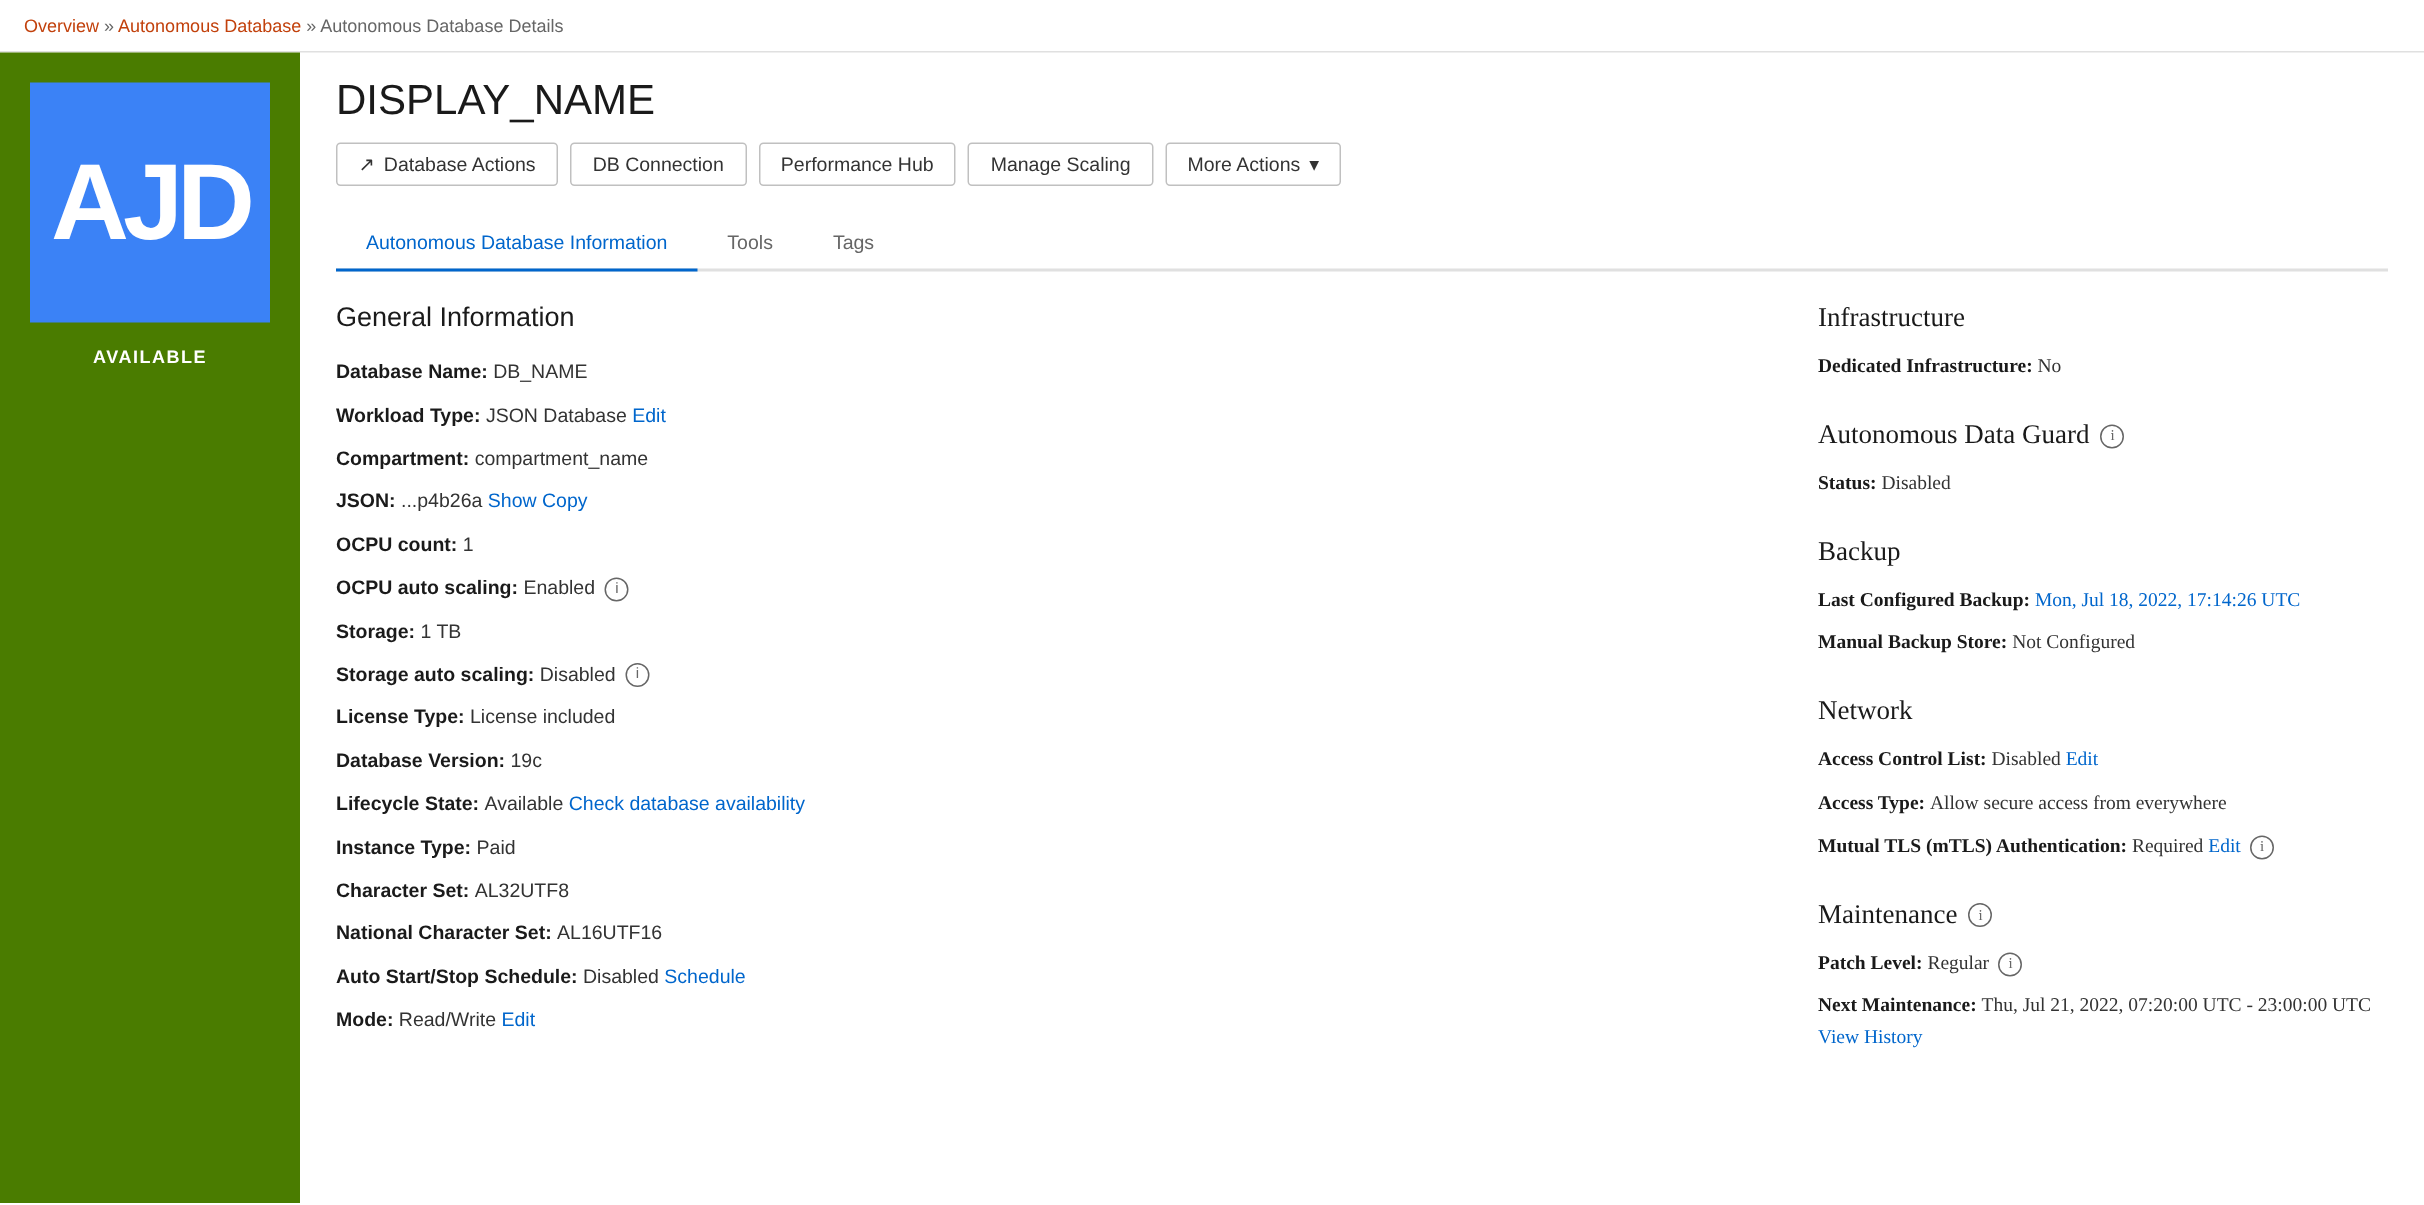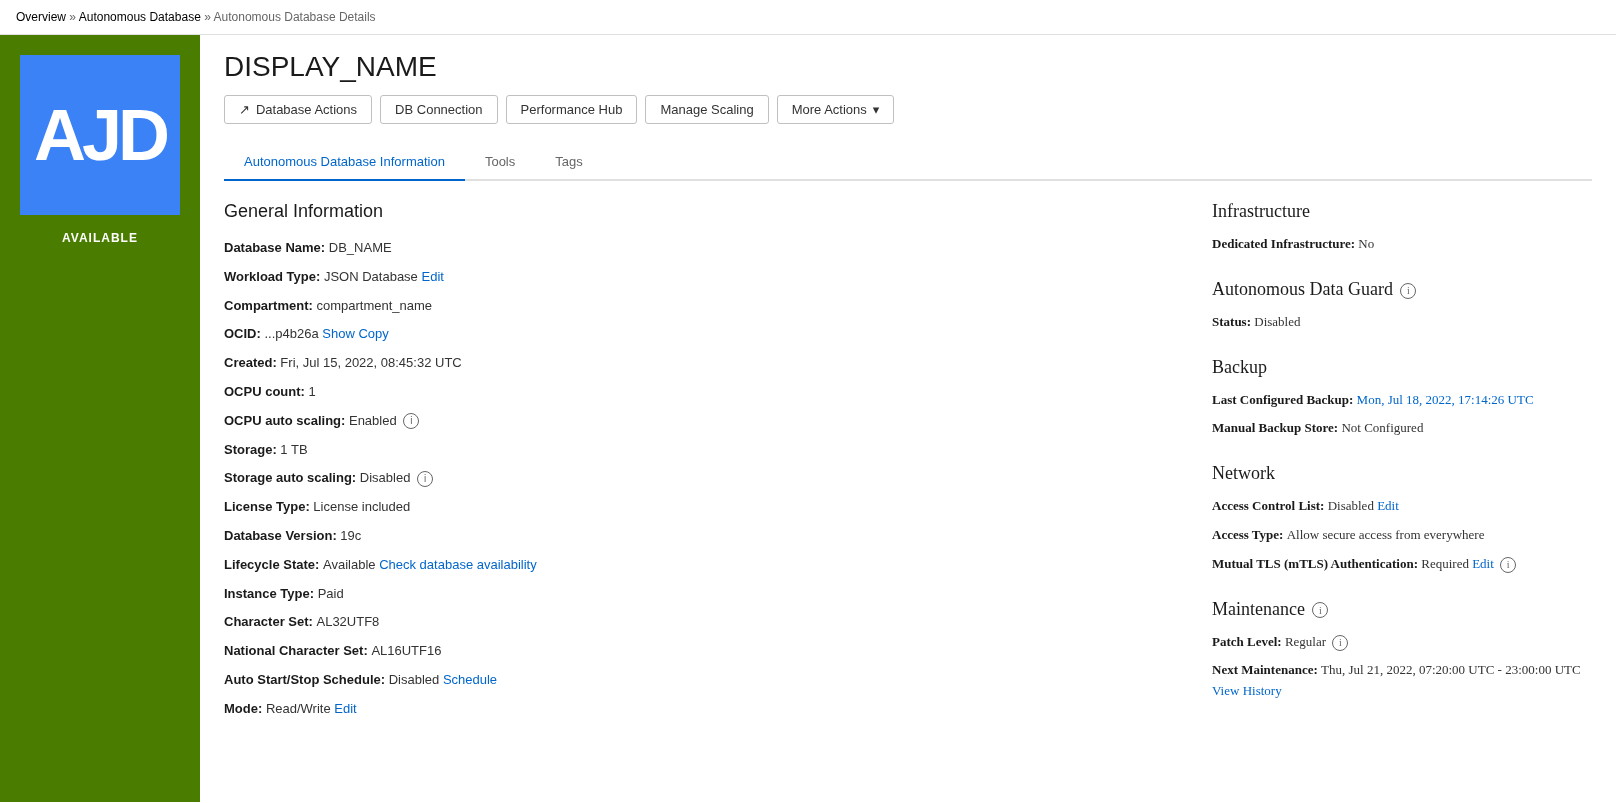--- a/index.html
+++ b/index.html
@@ -1,19 +1,19 @@
 <!DOCTYPE html>
 <html><head>
   <meta charset="utf-8">
   <style>
     * { box-sizing: border-box; margin: 0; padding: 0; }
     body { font-family: -apple-system, BlinkMacSystemFont, "Segoe UI", Arial, sans-serif; font-size: 13px; color: #333; background: #fff; }
     
     .breadcrumb { padding: 10px 16px; font-size: 12px; color: #666; border-bottom: 1px solid #e0e0e0; }
-    .breadcrumb a { color: #000000; text-decoration: none; }
+    .breadcrumb a { color: #c2410c; text-decoration: none; }
     .breadcrumb span { color: #666; }
     
     .page-layout { display: flex; min-height: calc(100vh - 36px); }
     
     .sidebar { width: 200px; min-width: 200px; background: #4a7c00; display: flex; flex-direction: column; align-items: center; padding: 20px 10px; }
     .sidebar-logo { width: 160px; height: 160px; background: #3b82f6; display: flex; align-items: center; justify-content: center; }
     .sidebar-logo-text { font-size: 72px; font-weight: bold; color: #fff; letter-spacing: -4px; }
     .sidebar-status { color: #fff; font-size: 12px; font-weight: bold; margin-top: 16px; letter-spacing: 1px; }
     
     .main-content { flex: 1; padding: 16px 24px; overflow-x: auto; }
@@ -110,32 +110,28 @@
           <span> </span>
           <a class="info-link">Edit</a>
         </div>
 
         <div class="info-row">
           <span class="info-label">Compartment: </span>
           <span class="info-value">compartment_name</span>
         </div>
 
         <div class="info-row">
-          <span class="info-label">OCID: </span>
+          <span class="info-label">JSON: </span>
           <span class="info-value">...p4b26a</span>
           <span> </span>
           <a class="info-link">Show</a>
           <span> </span>
           <a class="info-link">Copy</a>
         </div>
 
-        <div class="info-row">
-          <span class="info-label">Created: </span>
-          <span class="info-value">Fri, Jul 15, 2022, 08:45:32 UTC</span>
-        </div>
 
         <div class="info-row">
           <span class="info-label">OCPU count: </span>
           <span class="info-value">1</span>
         </div>
 
         <div class="info-row">
           <span class="info-label">OCPU auto scaling: </span>
           <span class="info-value">Enabled</span>
           <span class="info-icon">i</span>

